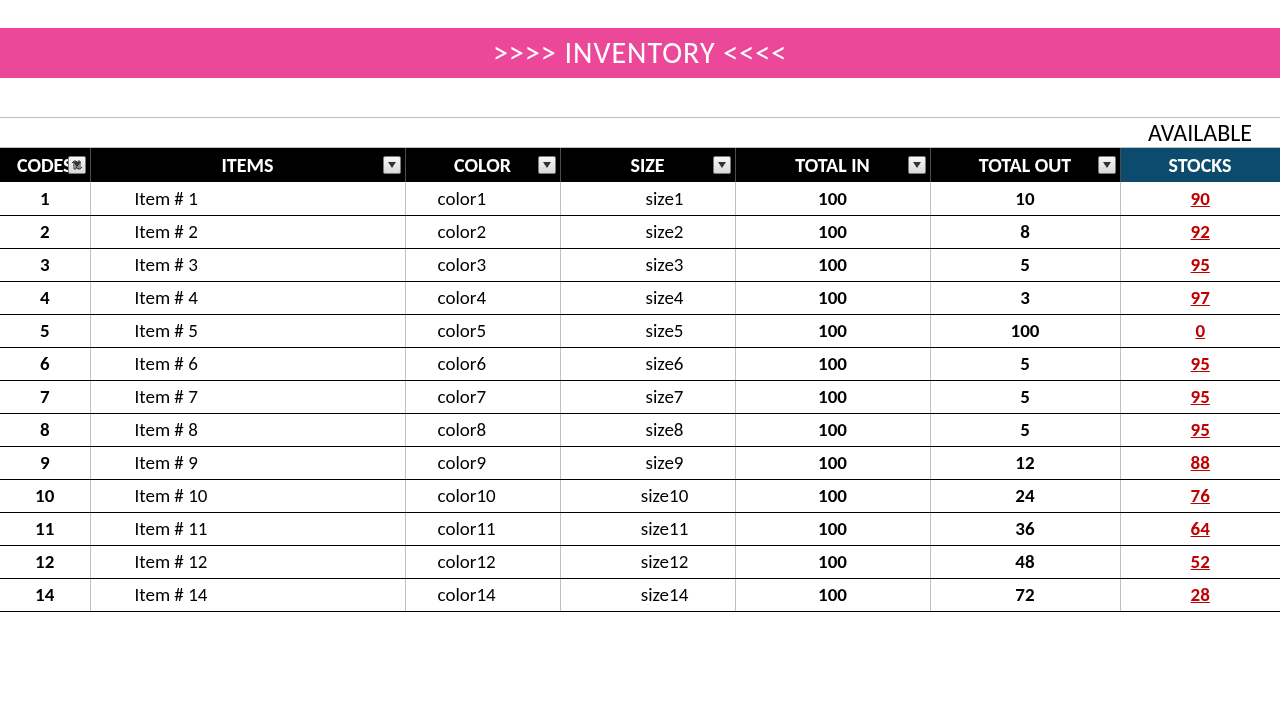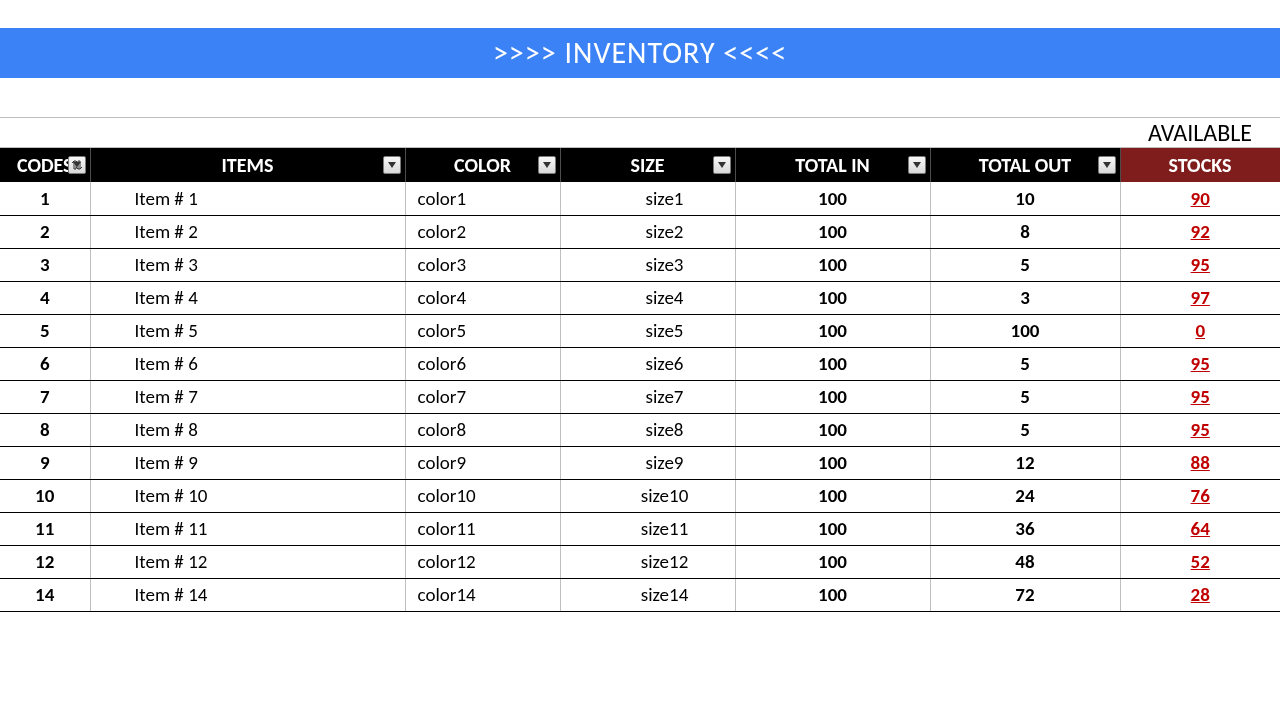--- a/index.html
+++ b/index.html
@@ -8,21 +8,21 @@
     padding: 0;
     width: 1280px;
     height: 720px;
     background: #ffffff;
     font-family: Calibri, Arial, sans-serif;
     overflow: hidden;
   }
   .banner {
     margin-top: 28px;
     height: 50px;
-    background: #3b82f6;
+    background: #ec4899;
     color: #ffffff;
     font-size: 30px;
     letter-spacing: 1px;
     text-align: center;
     line-height: 50px;
     font-weight: 400;
   }
   .spacer { height: 40px; border-bottom:1px solid #bfbfbf; }
   .available-row {
     height: 30px;
@@ -48,21 +48,21 @@
     font-weight:700;
     font-size:20px;
     height:34px;
     padding:0 6px;
     position:relative;
     border-right:1px solid #4d4d4d;
     text-align:center;
     vertical-align:middle;
   }
   thead th.stocks {
-    background:#7f1d1d;
+    background:#0c4a6e;
   }
   thead th .hlabel { display:inline-block; }
   .filter-btn {
     position:absolute;
     right:4px;
     top:50%;
     transform:translateY(-50%);
     width:18px;
     height:18px;
     background:linear-gradient(#f8f8f8,#d9d9d9);
@@ -82,21 +82,21 @@
     font-size:19px;
     text-align:center;
     padding:0 6px;
     vertical-align:middle;
     white-space:nowrap;
   }
   tbody tr td:first-child { border-left:none; }
   tbody tr td:last-child  { border-right:none; }
   tbody td.code  { font-weight:700; }
   tbody td.item  { text-align:left; padding-left:44px; }
-  tbody td.color { text-align:left; padding-left:12px; }
+  tbody td.color { text-align:left; padding-left:32px; }
   tbody td.size  { text-align:center; padding-left:40px; }
   tbody td.tin   { font-weight:700; }
   tbody td.tout  { font-weight:700; }
   tbody td.stock { font-weight:700; color:#c00000;text-decoration:underline; }
   col.c-codes { width: 90px; }
   col.c-items { width: 315px; }
   col.c-color { width: 155px; }
   col.c-size  { width: 175px; }
   col.c-tin   { width: 195px; }
   col.c-tout  { width: 190px; }

